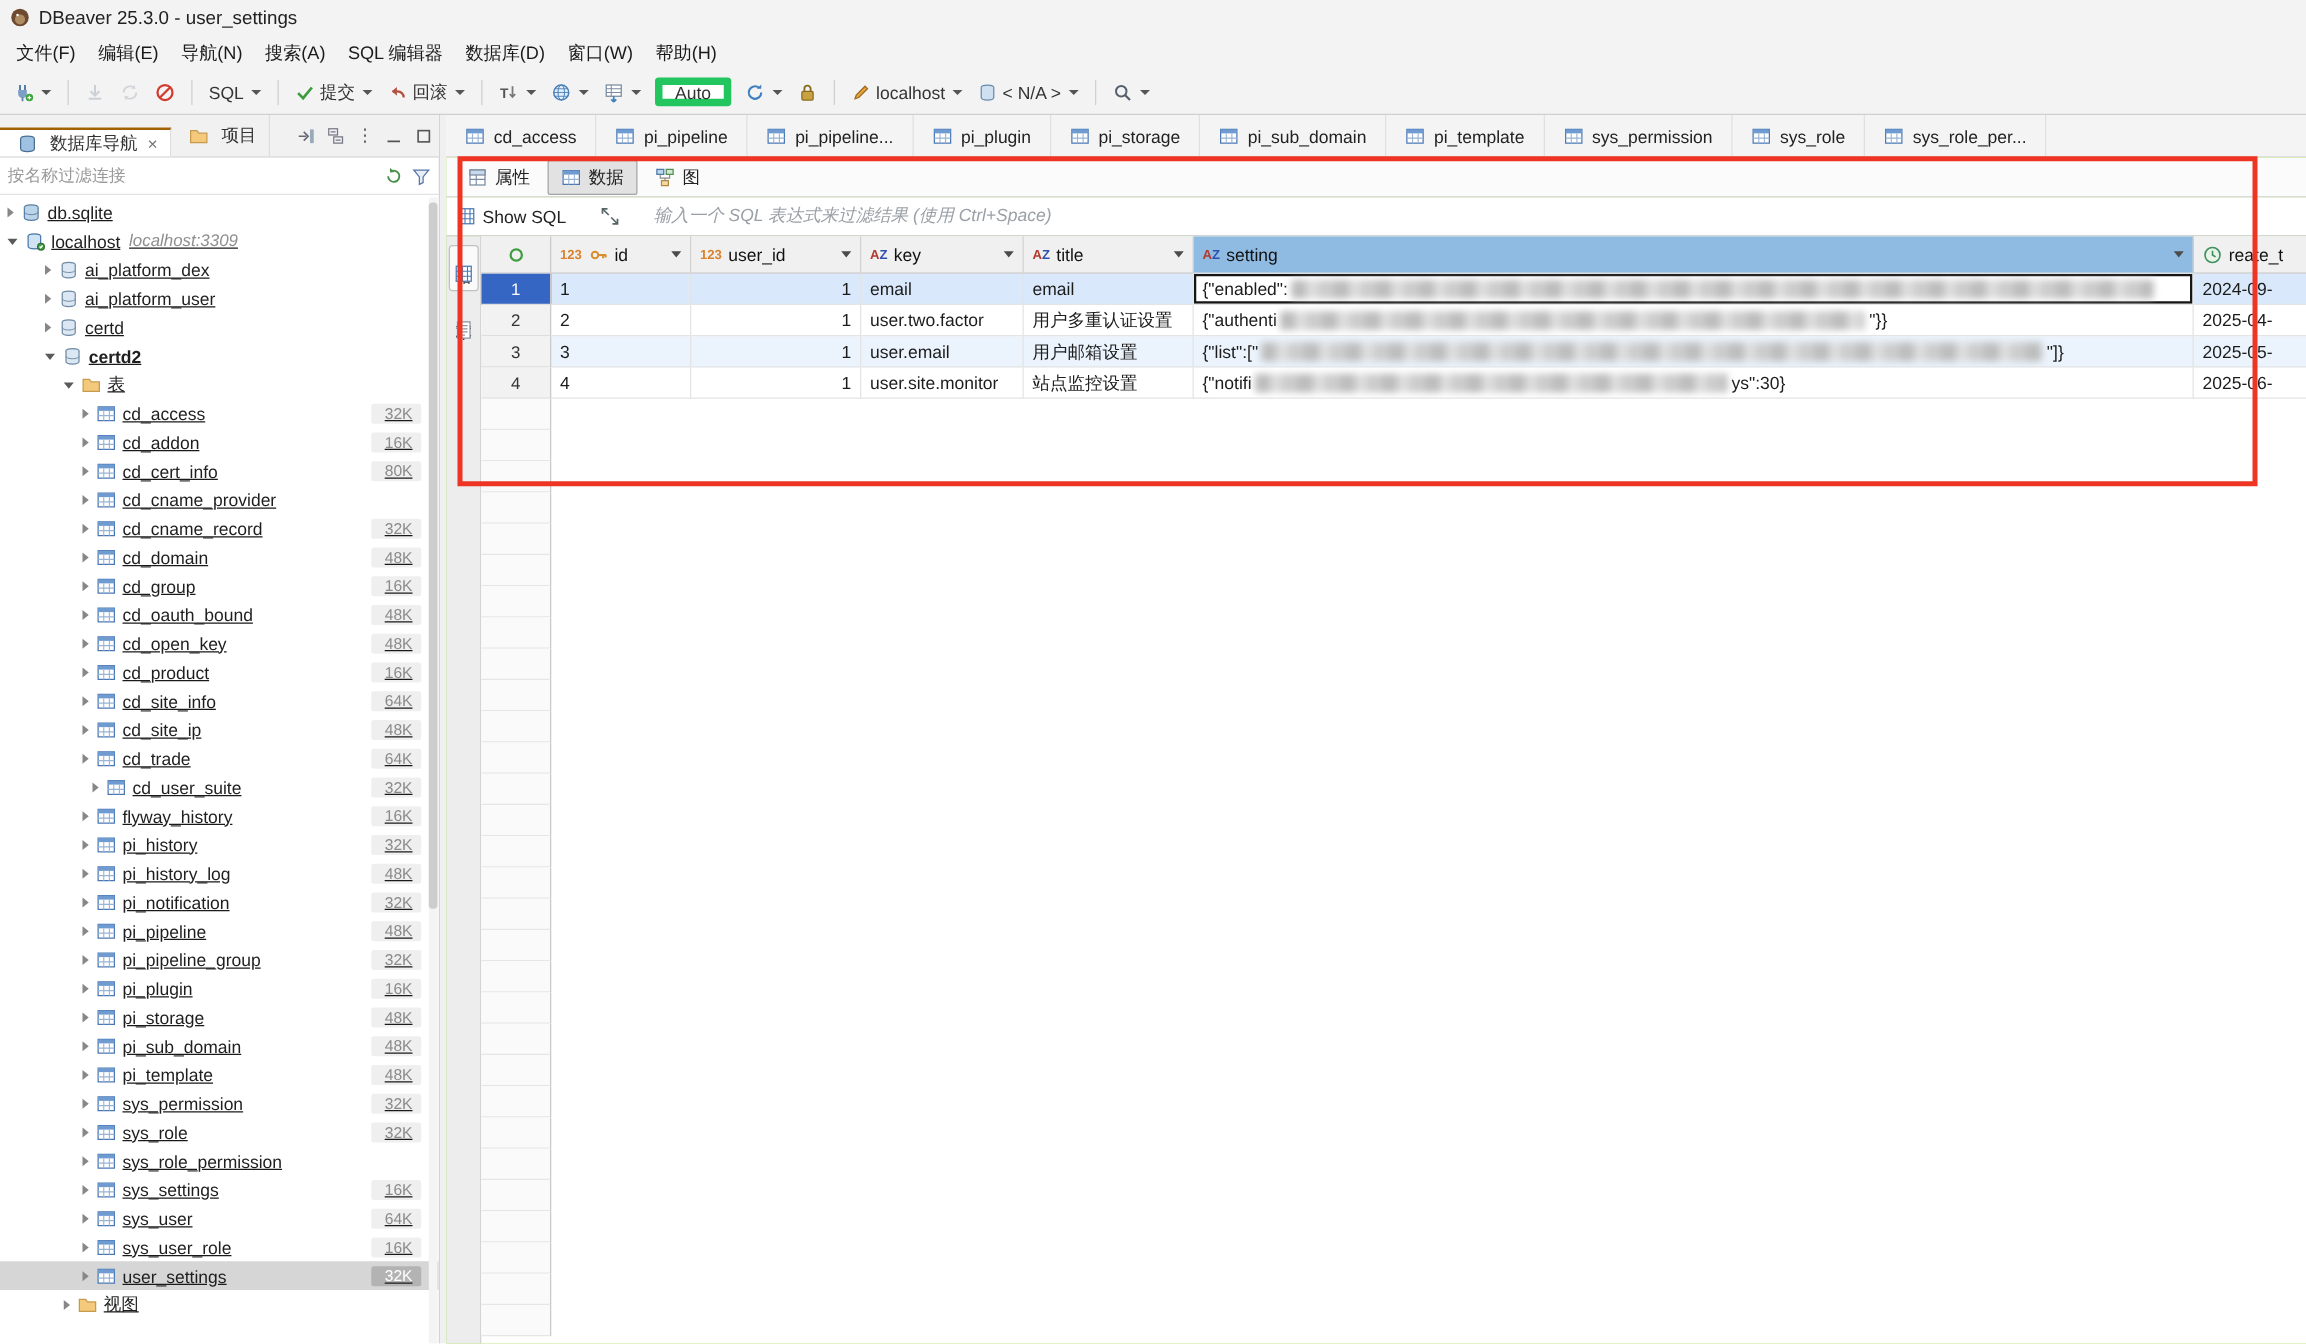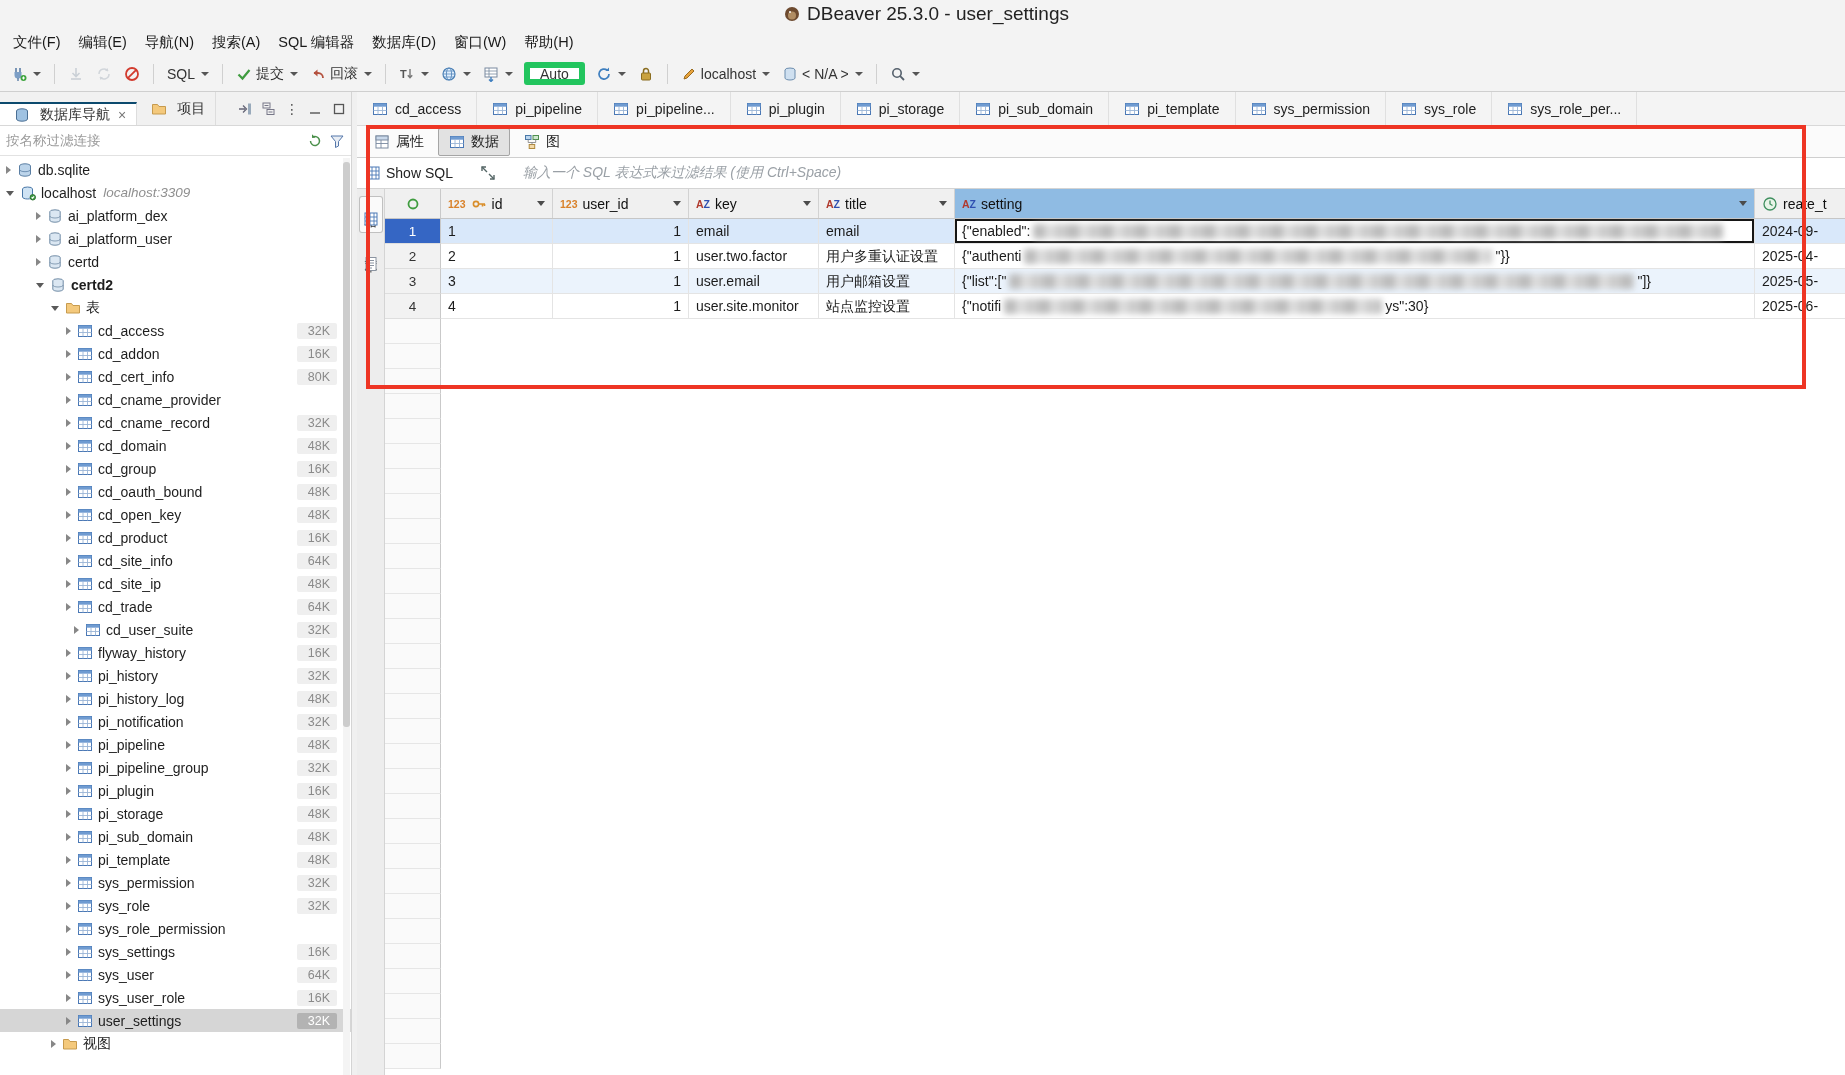--- a/index.html
+++ b/index.html
@@ -1,21 +1,21 @@
 <!DOCTYPE html>
 <html style="--annotation-red: #ee3524; --selection-blue: #3566c4; --column-selected: #8fbbe3; --zebra: #ebf3fc; --row-selected: #d9e8fa;"><head>
 <meta charset="utf-8">
 <style>
   * { box-sizing: border-box; margin: 0; padding: 0; }
   html,body { background:#fff; }
   body { font-family: "Liberation Sans", "DejaVu Sans", sans-serif; }
   #app { position:relative; width:1845px; height:1075px; overflow:hidden; background:#fff; color:#1a1a1a; }
 
   
-  .titlebar { height:28px; background:#f3f3f3; display:flex; align-items:center; padding-left:8px; gap:7px; font-size:19px; color:#222;justify-content:center; }
+  .titlebar { height:28px; background:#f3f3f3; display:flex; align-items:center; padding-left:8px; gap:7px; font-size:15px; color:#222; }
   .menubar { height:28px; background:#f3f3f3; display:flex; align-items:center; padding-left:4px; font-size:14.5px; }
   .menu-item { padding:3px 9px; border-radius:3px; cursor:default; }
   .toolbar { height:36px; background:#f3f3f3; display:flex; align-items:center; padding:0 6px; gap:2px; border-bottom:1px solid #cfcfcf; }
   .tb-btn { display:flex; align-items:center; gap:4px; padding:3px 5px; border-radius:3px; font-size:14px; color:#333; }
   .tb-btn.disabled { opacity:.45; }
   .tb-input { background:#fff; border:6px solid #22c55e; height:23px; padding:1px 10px; margin:0 4px; }
   .tb-sep { width:1px; height:20px; background:#d0d0d0; margin:0 6px; flex:none; }
   .caret { width:0; height:0; border-left:4px solid transparent; border-right:4px solid transparent; border-top:4px solid #555; margin-left:2px; flex:none; }
 
   .icon { width:16px; height:16px; display:inline-flex; flex:none; }
@@ -23,31 +23,31 @@
 
   
   .workspace { display:flex; height:983px; }
   .sidebar { width:352px; flex:none; display:flex; flex-direction:column; background:#fff; position:relative; border-right:1px solid #d4d4d4; }
   .splitter { width:5px; flex:none; background:#f0f0f0; }
   .editor { flex:1; min-width:0; display:flex; flex-direction:column; }
 
   
   .panel-tabs { height:34px; background:#f1f1f1; display:flex; align-items:stretch; border-bottom:1px solid #d8d8d8; font-size:14px; }
   .panel-tab { display:flex; align-items:center; gap:6px; padding:0 10px; border-right:1px solid #ddd; color:#333; }
-  .panel-tab.active { background:#fff; border-top:2px solid #0c4a6e;margin-top:10px; }
+  .panel-tab.active { background:#fff; border-top:2px solid #a16207;margin-top:10px; }
   .tab-close { color:#777; font-size:14px; margin-left:2px; }
   .panel-tabs .spacer { flex:1; }
   .panel-tabs .icon, .panel-tabs .mini-txt { align-self:center; margin:0 4px; }
   .mini-txt { color:#555; font-size:14px; }
 
   .filter-row { height:30px; display:flex; align-items:center; border-bottom:1px solid #e2e2e2; padding:0 6px; gap:6px; }
   .filter-input { flex:1; border:none; outline:none; font-size:13.5px; color:#333; font-style:normal; background:transparent; }
   .filter-input::placeholder { color:#9a9a9a; }
 
-  .tree { flex:1; overflow:hidden; padding-top:2px; }
+  .tree { flex:1; overflow:hidden; padding-top:2px;text-decoration:underline; }
   .tree-row { height:23px; display:flex; align-items:center; font-size:14px; color:#1e1e1e; white-space:nowrap; }
   .tree-row.selected { background:#d6d6d6; }
   .chevron { width:0; height:0; border-top:4px solid transparent; border-bottom:4px solid transparent; border-left:5px solid #878787; margin:0 6px 0 2px; flex:none; }
   .chevron.down { border-left:4px solid transparent; border-right:4px solid transparent; border-top:5px solid #5a5a5a; border-bottom:none; margin-top:2px; }
   .tree-row .icon { margin-right:5px; }
   .tree-label.bold { font-weight:bold; }
   .tree-secondary { color:#8f8f8f; font-style:italic; margin-left:7px; font-size:13.5px; }
   .size-badge { margin-left:auto; margin-right:14px; background:#efefef; color:#8a8a8a; font-size:12.5px; padding:1px 7px; border-radius:2px; min-width:40px; text-align:right; }
   .tree-row.selected .size-badge { background:#b3b3b3; color:#fff; }
 

